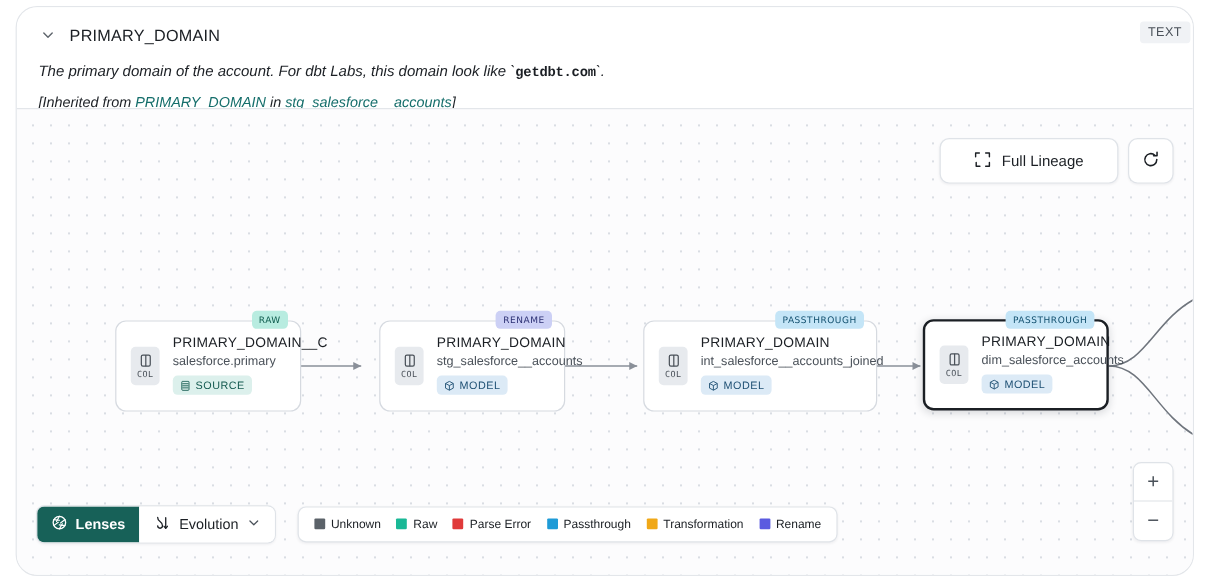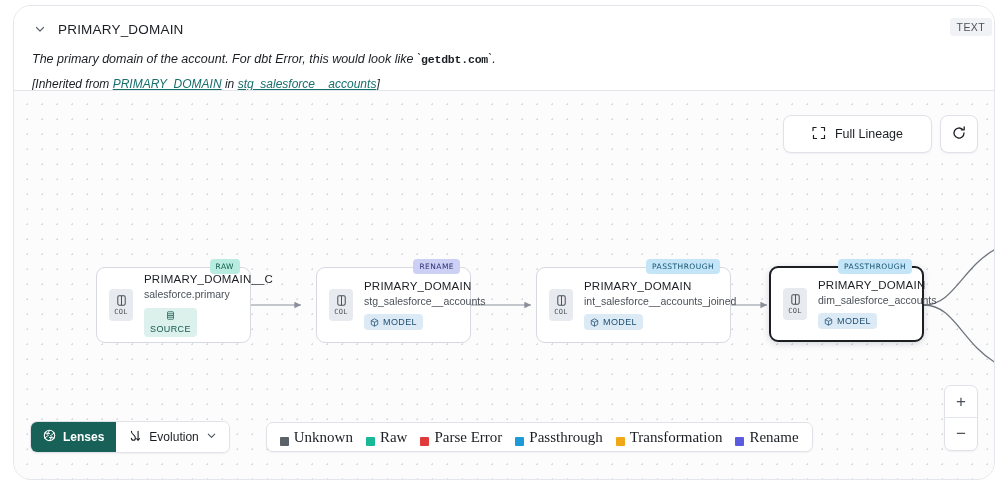--- a/index.html
+++ b/index.html
@@ -174,42 +174,42 @@
     color: #4a5159;
     margin-bottom: 6px;
   }
   .kind-badge {
     display: inline-flex; align-items: center; gap: 4px;
     font-size: 9px;
     letter-spacing: .4px;
     padding: 3px 6px;
     border-radius: 4px;
   }
-  .kind-badge.source { background: #dcf0ec; color: #13594f; flex-direction: column; }
+  .kind-badge.source { background: #dcf0ec; color: #13594f; }
   .kind-badge.model  { background: #dceaf6; color: #1d4f73; }
 
   .tag {
     position: absolute;
     top: -9px;
     font-size: 7.5px;
     letter-spacing: .45px;
     padding: 3px 6px;
     border-radius: 4px;
     z-index: 5;
     font-family: "DejaVu Sans", sans-serif;
   }
   .tag.raw        { background: #b8ece0; color: #0d5a4c; }
   .tag.rename     { background: #ccd0f5; color: #2b2f73; }
   .tag.passthrough{ background: #c4e5f7; color: #114f6e; }
 
   
   .bottombar {
     position: absolute;
     left: 16px; bottom: 26px;
-    display: flex; align-items: center; gap: 36px;
+    display: flex; align-items: center; gap: 18px;
     z-index: 6;
   }
   .seg {
     display: flex;
     border-radius: 7px;
     overflow: hidden;
     border: 1px solid #dfe3e8;
     background: #fff;
     box-shadow: 0 1px 2px rgba(16,24,40,.05);
   }
@@ -230,24 +230,23 @@
   .legend {
     display: flex; align-items: center; gap: 13px;
     height: 30px;
     padding: 0 13px;
     background: #fff;
     border: 1px solid #dfe3e8;
     border-radius: 7px;
     box-shadow: 0 1px 2px rgba(16,24,40,.05);
   }
   .legend-item {
-    display: flex; align-items: flex-end; gap: 5px;
-    font-size: 15px;
-    color: #1b1f24;
-    font-family: Liberation Serif, serif;
+    display: flex; align-items: flex-start; gap: 5px;
+    font-size: 10px;
+    color: #1b1f24;
   }
   .swatch { width: 9px; height: 9px; border-radius: 1px; flex: 0 0 auto; }
 
   svg.edges { position: absolute; left: 0; top: 0; z-index: 1; pointer-events: none; }
 </style>
 </head>
 <body>
 
 <div class="panel">
 
@@ -256,21 +255,21 @@
       <span class="chevron-btn">
         <svg width="12" height="12" viewBox="0 0 12 12" fill="none">
           <path d="M2.5 4.5 L6 8 L9.5 4.5" stroke="#61676e" stroke-width="1.2" stroke-linecap="round" stroke-linejoin="round"></path>
         </svg>
       </span>
       <span class="page-title">PRIMARY_DOMAIN</span>
     </div>
     <span class="text-badge">TEXT</span>
 
     <div class="desc">
-      <span>The primary domain of the account. For dbt Error, this would look like `</span><span class="code">getdbt.com</span><span>`.</span>
+      <span>The primary domain of the account. For dbt Labs, this domain look like `</span><span class="code">getdbt.com</span><span>`.</span>
     </div>
 
     <div class="inherited">
       <span>[Inherited from </span><a href="#">PRIMARY_DOMAIN</a><span> in </span><a href="#">stg_salesforce__accounts</a><span>]</span>
     </div>
   </div>
 
   <div class="canvas">
 
     <svg class="edges" width="980" height="389">

